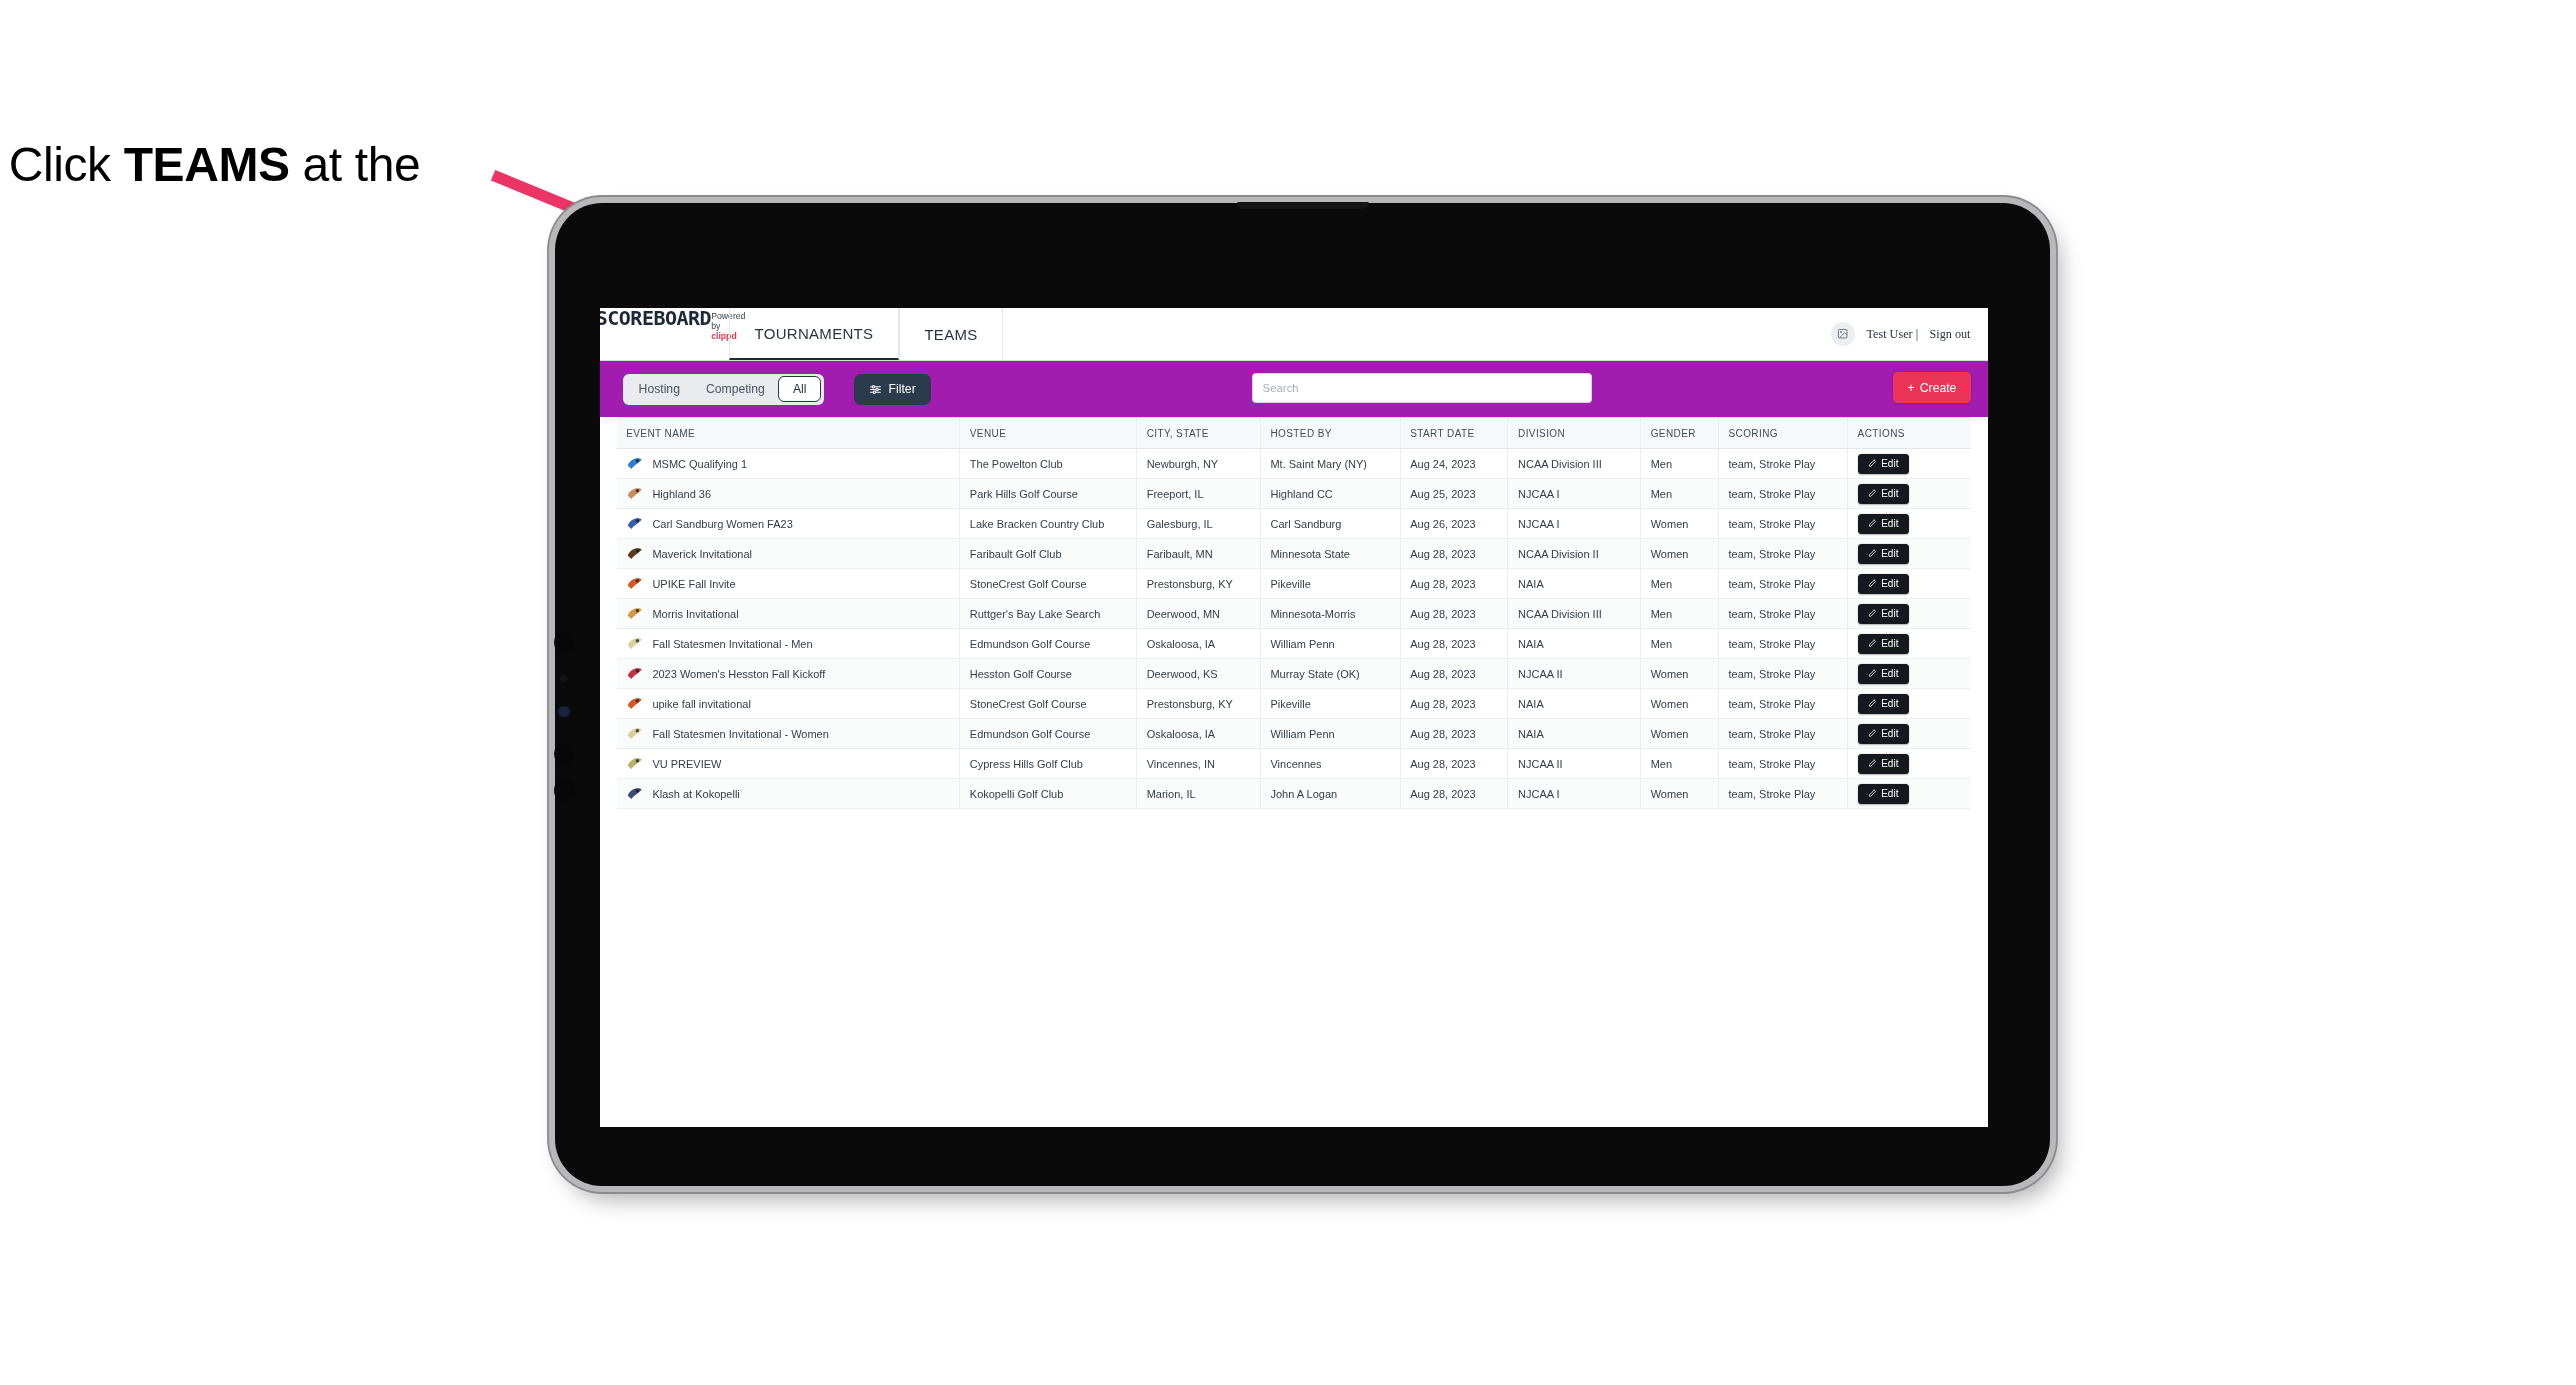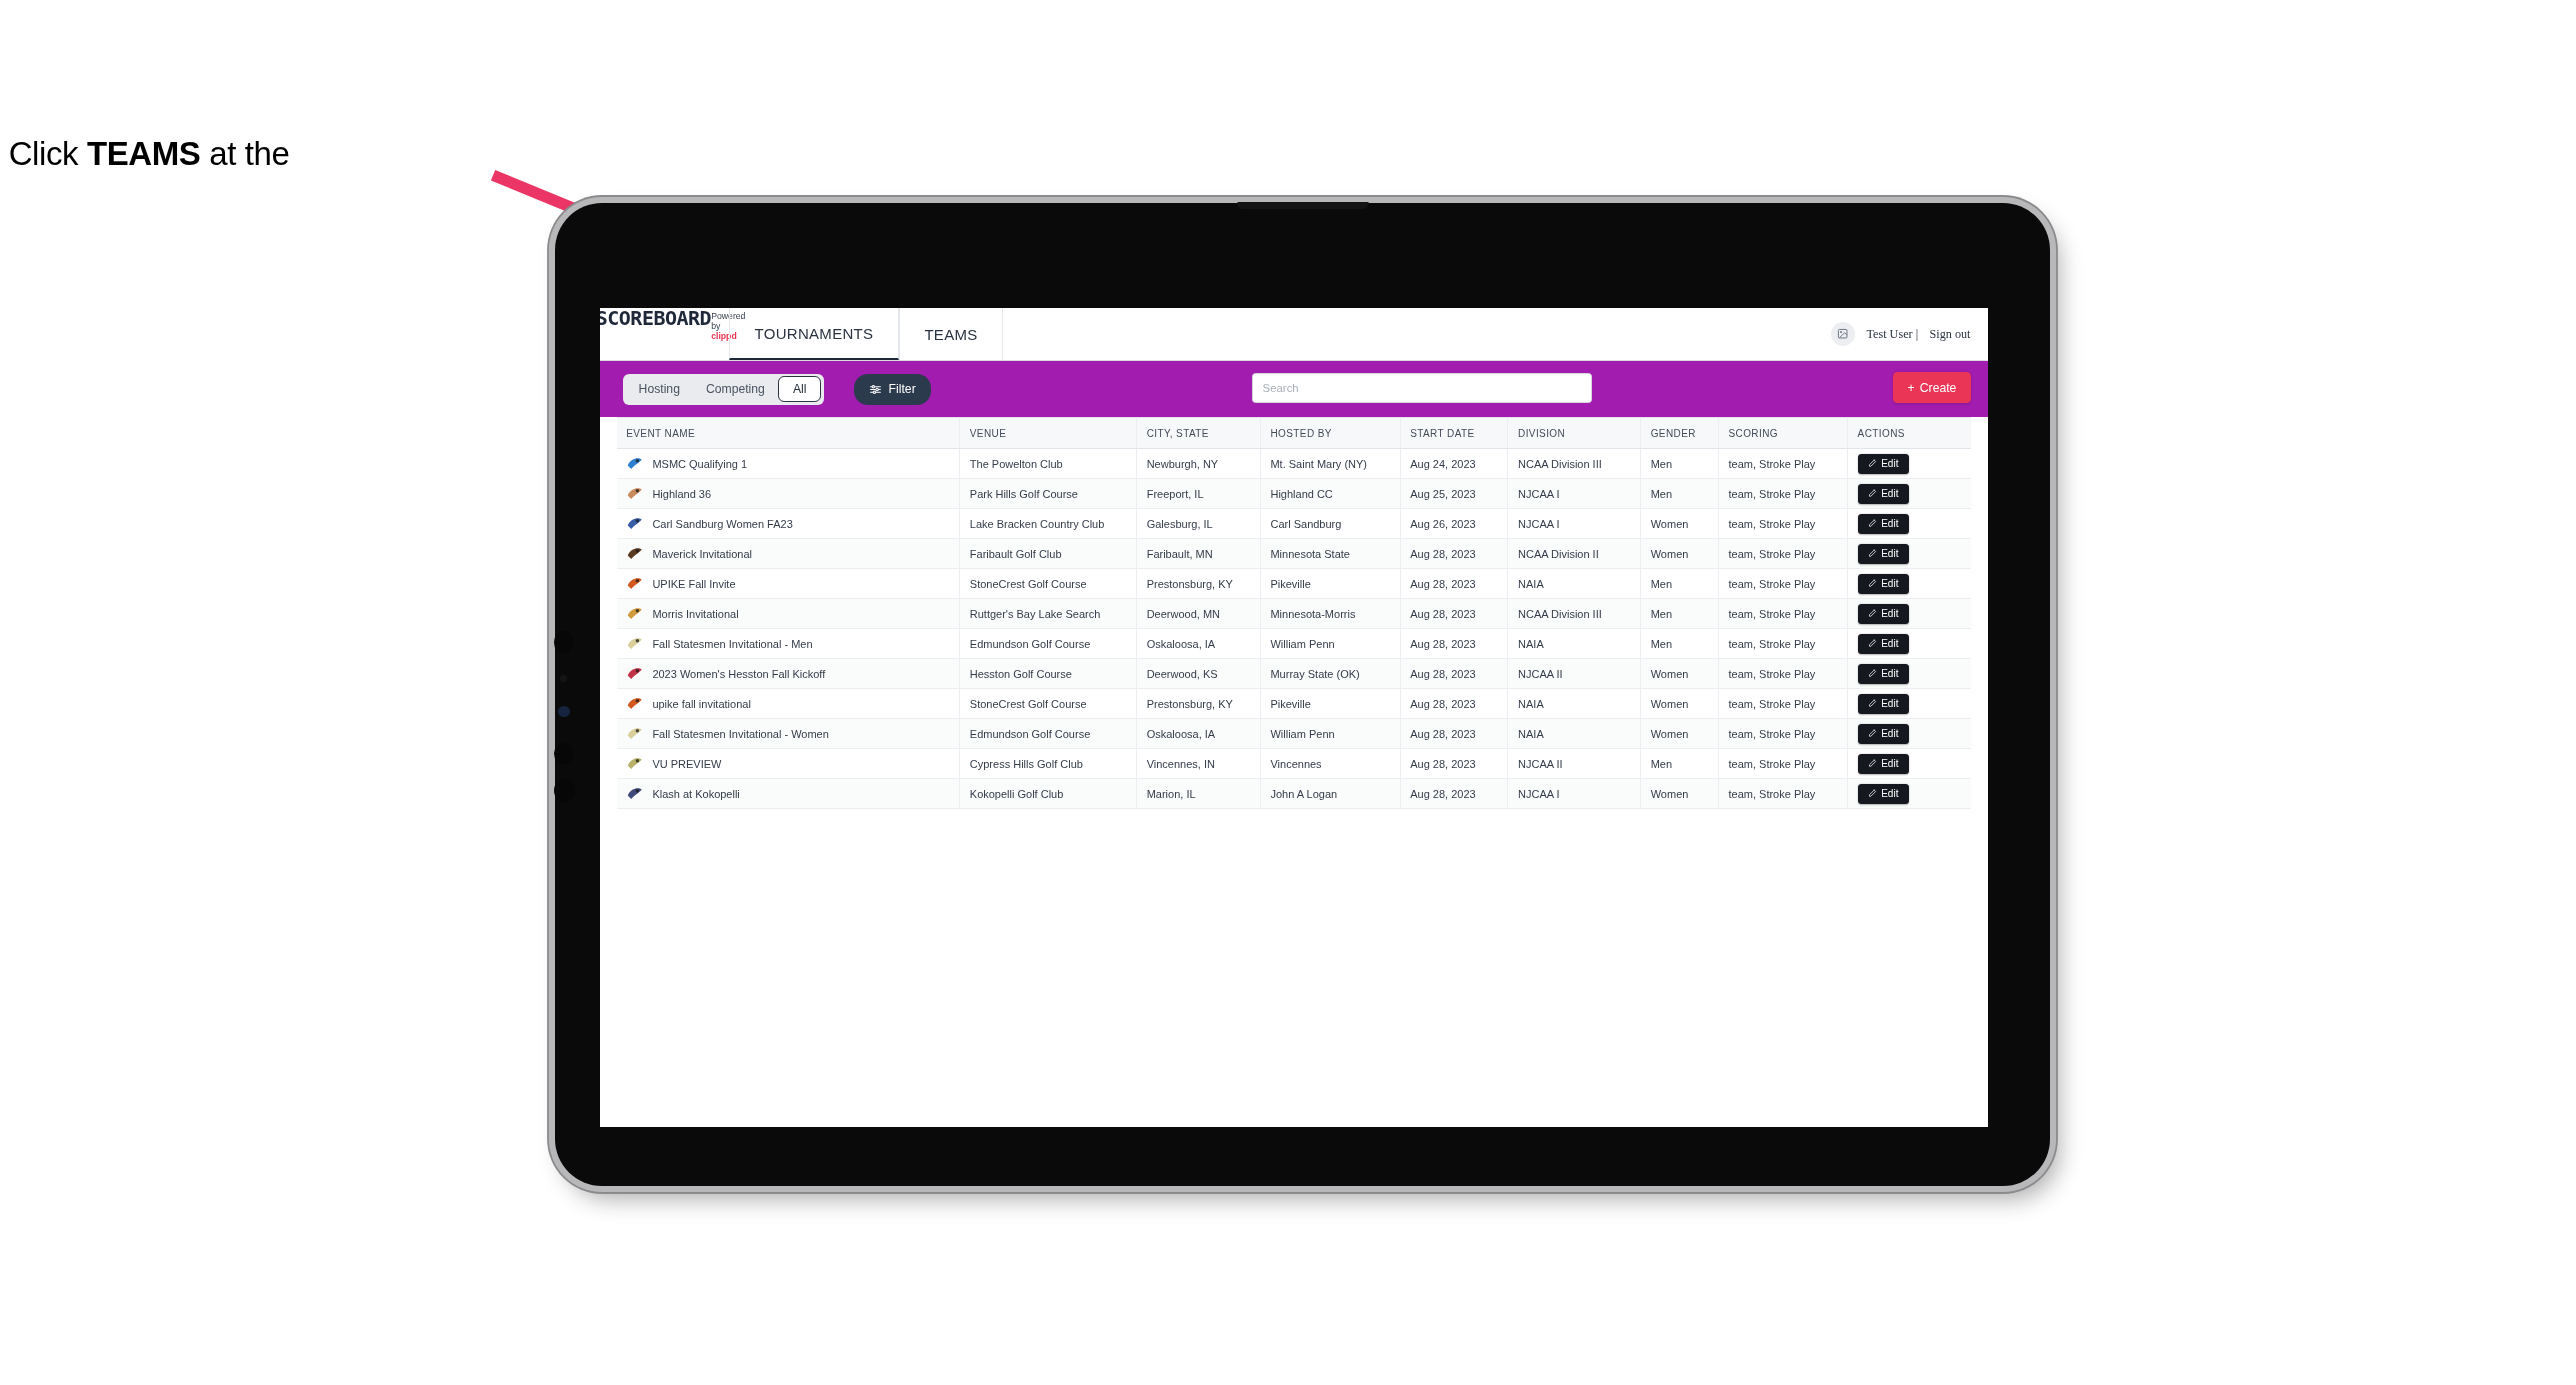--- a/index.html
+++ b/index.html
@@ -1,21 +1,21 @@
 <!DOCTYPE html>
 <html style="font-size:14px"><head>
 <meta charset="utf-8">
 <style>
   html,body{margin:0;padding:0;background:#ffffff;}
   body{width:2576px;height:1386px;position:relative;overflow:hidden;
        font-family:"Liberation Sans","DejaVu Sans",sans-serif;}
 
   
   #annotation{position:absolute;left:8.7px;top:131px;width:559px;
-              font-size:33px;line-height:1.42;color:#000;letter-spacing:-0.4px;}
+              font-size:48px;line-height:1.42;color:#000;letter-spacing:-0.4px;}
   #annotation .b{font-weight:bold;}
 
   #arrow-svg{position:absolute;left:489px;top:170px;width:402px;height:183px;
              pointer-events:none;}
 
   
   #device{position:absolute;left:555px;top:203px;width:1495px;height:983px;
           background:#0a0a0a;border-radius:47px;
           box-shadow:0 0 0 6.1px #b8b8ba, 0 0 0 7.9px #8b8b8d, 8.7px 12.2px 23px rgba(0,0,0,0.32);}
   .bezel-dot{position:absolute;left:-0.9px;background:#070707;border-radius:50%;}
@@ -53,21 +53,21 @@
   #signout{font-size:12.2px;color:#2b3340;cursor:pointer;}
 
   
   #toolbar{height:56px;display:flex;align-items:center;padding:0 23px;box-sizing:border-box;
            position:relative;background:#a21caf;gap:20px;}
   #segmented{display:flex;align-items:center;background:#e9ebee;border-radius:6.1px;
              height:31px;padding:0 2.6px;box-sizing:border-box;}
   .seg{font-size:12.2px;color:#4a5360;padding:0 13px;line-height:26px;cursor:pointer;}
   .seg.sel{background:#fff;border:1.4px solid #2b3340;border-radius:6.1px;
            color:#1f2838;line-height:24.5px;padding:0 14px;}
-  #filter-btn{height:31px;margin-left:9.6px;background:#2c3a4e;color:#fff;border-radius:14px;
+  #filter-btn{height:31px;margin-left:9.6px;background:#2c3a4e;color:#fff;border-radius:7px;
               display:flex;align-items:center;gap:7px;padding:0 15px;font-size:12.2px;cursor:pointer;}
   #filter-btn svg{width:13px;height:13px;}
   #search-wrap{position:absolute;left:652px;top:12.2px;width:340px;height:30px;}
   #search-input{width:100%;height:100%;box-sizing:border-box;border:0.9px solid #d4d8dd;
                 border-radius:3.5px;padding:0 9.6px;font-size:11.4px;color:#30384a;
                 font-family:"Liberation Sans",sans-serif;background:#fff;}
   #search-input::placeholder{color:#a9afb8;}
   #create-btn{position:absolute;right:16.6px;top:11.4px;height:31px;background:#ea3556;color:#fff;
               border-radius:4.4px;display:flex;align-items:center;gap:5.2px;padding:0 15px;
               font-size:12.2px;cursor:pointer;box-shadow:0 0.9px 2.6px rgba(0,0,0,0.18);}

